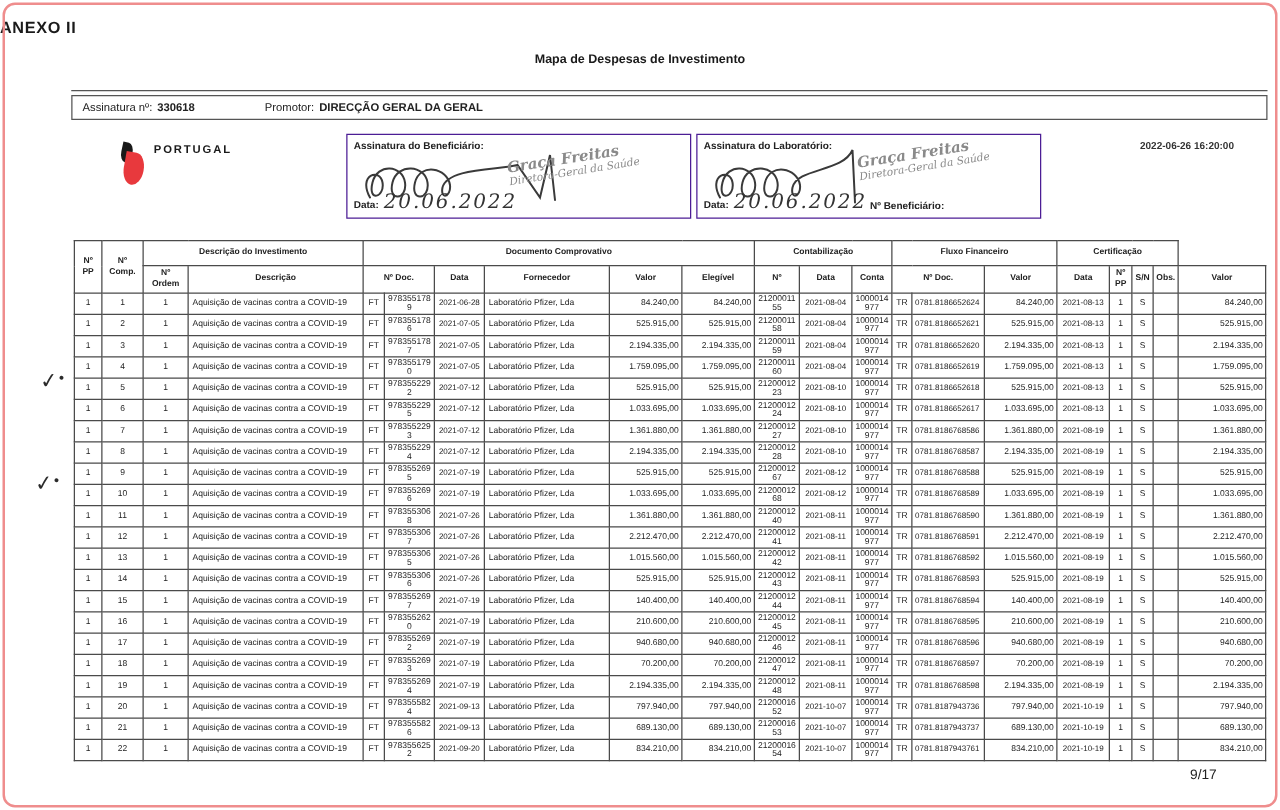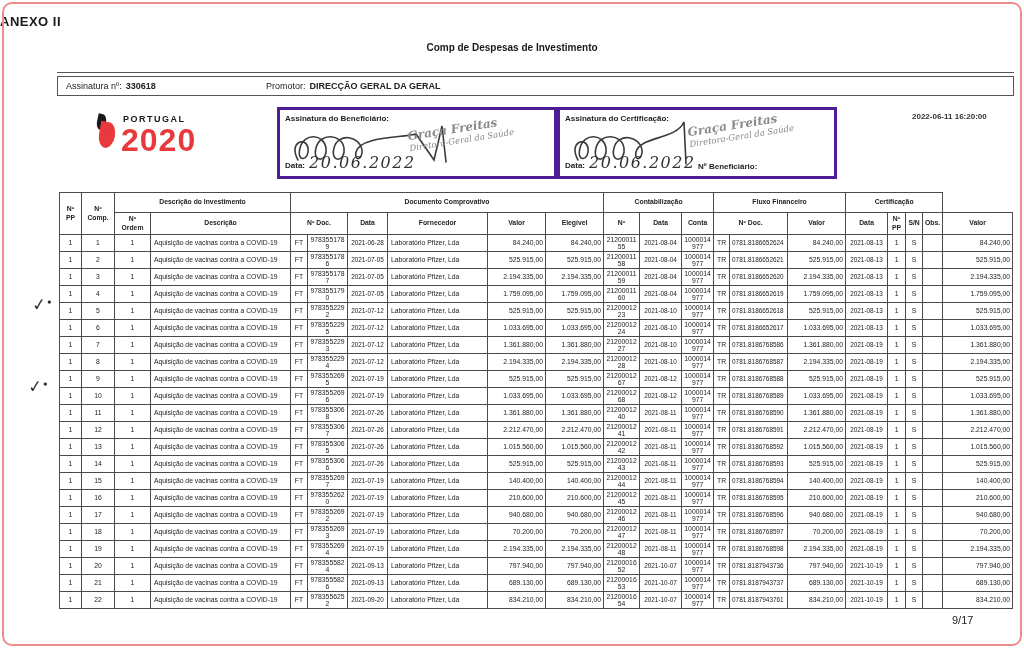--- a/index.html
+++ b/index.html
@@ -4,30 +4,30 @@
 <style>
   html,body{margin:0;padding:0;background:#fff;}
   body{width:1024px;height:648px;position:relative;font-family:"Liberation Sans",sans-serif;color:#222;overflow:hidden;}
   .frame{position:absolute;left:2px;top:2px;right:2px;bottom:2px;border:2px solid #ef8d8d;border-radius:10px;pointer-events:none;z-index:50;}
   .title{position:absolute;top:14px;left:0;width:100%;font-weight:bold;font-size:13px;letter-spacing:.5px;color:#1a1a1a;}
   .subtitle{position:absolute;top:42px;left:0;width:100%;text-align:center;font-weight:bold;font-size:10px;color:#1a1a1a;}
   .topline{position:absolute;left:57px;top:72px;width:957px;border-top:1px solid #555;}
   .candbox{position:absolute;left:57px;top:76px;width:955px;height:18px;border:1.5px solid #555;display:flex;align-items:center;font-size:9px;}
   .candbox .lab{font-weight:normal;margin-left:8px;}
   .candbox .val{font-weight:bold;margin-left:4px;}
-  .candbox .promo{margin-left:110px;}
+  .candbox .promo{margin-left:56px;}
   
   .logo{position:absolute;left:95px;top:112px;width:130px;height:58px;}
   .logo .mark{position:absolute;left:0;top:2px;width:22px;height:40px;}
   .logo .m1{position:absolute;left:2px;top:0;width:9px;height:16px;background:#1a1a1a;border-radius:0 50% 50% 50%;transform:rotate(12deg);}
   .logo .m2{position:absolute;left:4px;top:8px;width:16px;height:26px;background:#e8393d;border-radius:0 55% 55% 55%;transform:rotate(10deg);}
   .logo .brand-top{position:absolute;left:28px;top:2px;font-size:9px;font-weight:bold;letter-spacing:1.5px;color:#1a1a1a;}
   .logo .brand-main{position:absolute;left:26px;top:10px;font-size:32px;font-weight:bold;color:#e8393d;letter-spacing:1px;}
   
-  .sigbox{position:absolute;top:107px;width:274px;height:66px;border:3px solid #4c1d95;background:#fff;}
+  .sigbox{position:absolute;top:107px;width:274px;height:66px;border:1px solid #4c1d95;background:#fff;}
   .sig1{left:277px;} .sig2{left:557px;}
   .sigbox .siglabel{position:absolute;left:5px;top:4px;font-size:8px;font-weight:bold;}
   .sigbox .dateline{position:absolute;left:5px;bottom:4px;font-size:8px;font-weight:bold;}
   .sigbox .dateval{font-family:"DejaVu Serif",serif;font-style:italic;font-weight:normal;font-size:16px;letter-spacing:1.5px;color:#333;margin-left:4px;}
   .sigbox .resplabel{position:absolute;left:138px;bottom:5px;font-size:8px;font-weight:bold;}
   .sigbox svg.scribble{position:absolute;left:4px;top:10px;}
   .stamp{position:absolute;color:#8a8a8a;transform:rotate(-9deg);line-height:1.15;pointer-events:none;}
   .stamp .l1{font-family:"DejaVu Serif",serif;font-style:italic;font-size:12px;font-weight:bold;}
   .stamp .l2{font-family:"DejaVu Serif",serif;font-style:italic;font-size:8.5px;}
   .sig1 .stamp{left:128px;top:12px;}
@@ -50,69 +50,68 @@
   td.nowrap{white-space:nowrap;font-size:6.4px;}
   td.fdoc{white-space:nowrap;font-size:6.4px;text-align:left;padding-left:2px;}
   .pagenum{position:absolute;left:952px;top:614px;font-size:11px;color:#222;}
 </style>
 </head>
 <body>
 
 <div class="frame"></div>
 
 <div class="title">ANEXO II</div>
-<div class="subtitle">Comp de Despesas de Investimento</div>
+<div class="subtitle">Mapa de Despesas de Investimento</div>
 <div class="topline"></div>
 
 <div class="candbox">
   <span class="lab">Assinatura nº:</span>
   <span class="val">330618</span>
   <span class="lab promo">Promotor:</span>
   <span class="val">DIRECÇÃO GERAL DA GERAL</span>
 </div>
 
 <div class="logo">
   <span class="mark">
       <span class="m1"></span>
       <span class="m2"></span>
     </span>
   <span class="brand-top">PORTUGAL</span>
-  <span class="brand-main">2020</span>
 </div>
 
 <div class="sigbox sig1">
   <div class="siglabel">Assinatura do Beneficiário:</div>
   <svg class="scribble" width="230" height="48" viewBox="0 0 230 48">
     <path d="M14 40 C4 22 22 16 24 28 C26 40 12 44 16 28 C20 12 40 14 42 28 C44 42 28 44 32 28 C36 12 58 14 60 28 C62 42 46 44 50 28 C54 12 76 16 78 30 C79 40 70 42 72 32 C76 16 118 18 132 14 L150 40 L158 6 L162 42" stroke="#3a3a3a" stroke-width="1.6" fill="none" stroke-linecap="round"></path>
   </svg>
   <div class="stamp">
     <div class="l1">Graça Freitas</div>
     <div class="l2">Diretora-Geral da Saúde</div>
   </div>
   <div class="dateline">
     <span>Data:</span><span class="dateval">20.06.2022</span>
   </div>
 </div>
 
 <div class="sigbox sig2">
-  <div class="siglabel">Assinatura do Certificação:</div>
+  <div class="siglabel">Assinatura do Laboratório:</div>
   <svg class="scribble" width="230" height="48" viewBox="0 0 230 48">
     <path d="M14 40 C4 22 22 16 24 28 C26 40 12 44 16 28 C20 12 40 14 42 28 C44 42 28 44 32 28 C36 12 58 14 60 28 C62 42 46 44 50 28 C54 12 76 16 78 30 C79 40 70 42 72 32 C76 16 112 20 120 2 L122 44" stroke="#3a3a3a" stroke-width="1.6" fill="none" stroke-linecap="round"></path>
   </svg>
   <div class="stamp">
     <div class="l1">Graça Freitas</div>
     <div class="l2">Diretora-Geral da Saúde</div>
   </div>
   <div class="dateline">
     <span>Data:</span><span class="dateval">20.06.2022</span>
   </div>
   <div class="resplabel">Nº Beneficiário:</div>
 </div>
 
-<div class="timestamp">2022-06-11 16:20:00</div>
+<div class="timestamp">2022-06-26 16:20:00</div>
 
 <div class="checkmark ck1"><span>✓</span><span class="dot">•</span></div>
 <div class="checkmark ck2"><span>✓</span><span class="dot">•</span></div>
 
 <div class="tablewrap">
   <table>
     <colgroup>
       <col style="width:22px">
         <col style="width:33px">
         <col style="width:36px">

